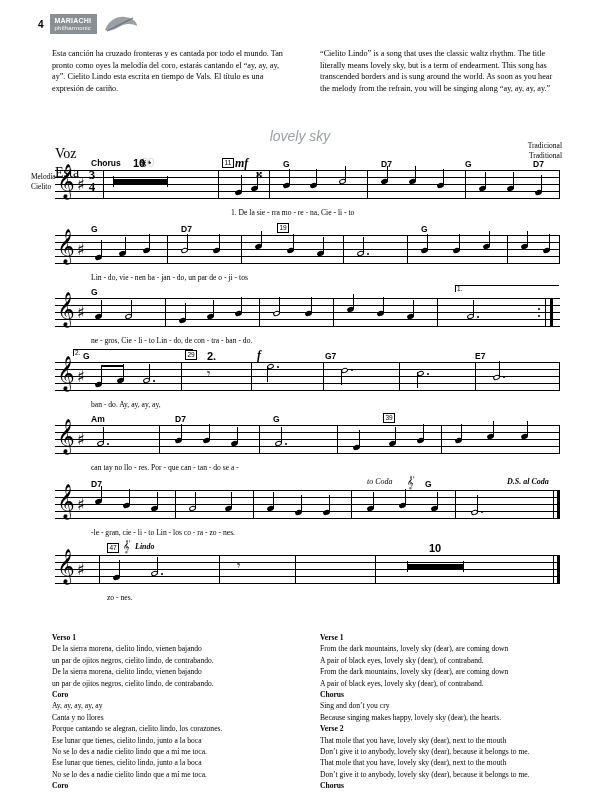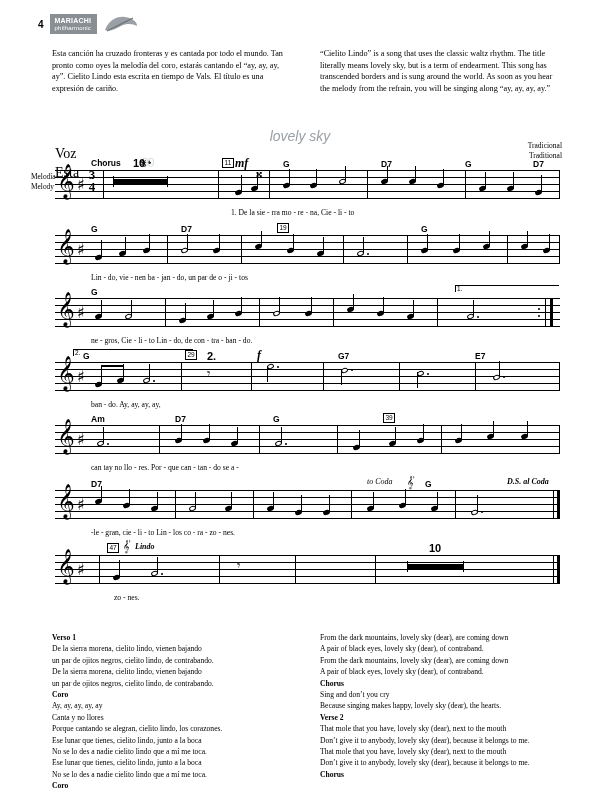--- a/index.html
+++ b/index.html
@@ -134,21 +134,21 @@
 
   <div class="sys" style="top:170px;">
     <div class="tempo" style="left:36px; top:-12px;">Chorus</div>
     <div class="segno" style="left:86px; top:-14px;">👀</div>
     <div class="segno" style="left:86px; top:-14px; font-size:13px;">𝄋</div>
     <div class="mnum" style="left:167px; top:-12px;">11</div>
     <div class="dyn" style="left:180px; top:-14px;">mf</div>
 
     <div style="position:absolute; left:-24px; top:2px; font-size:7.4px; line-height:1.35;">
       <div>Melodía</div>
-      <div>Melody</div>
+      <div>Cielito</div>
     </div>
 
     <div class="staff">
       <div class="ln l0"></div>
         <div class="ln l1"></div>
         <div class="ln l2"></div>
         <div class="ln l3"></div>
         <div class="ln l4"></div>
       <div class="clef">𝄞</div>
       <div class="ksharp" style="left:22px; top:5px;">♯</div>
@@ -374,21 +374,21 @@
       <div class="dot" style="left:372px; top:11px;"></div>
 
       <div class="bar" style="left:420px;"></div>
 
       <div class="nh hollow" style="left:438px; top:12.5px;"></div>
       <div class="stem" style="left:444px; top:-1px; height:15px;"></div>
       <div class="dot" style="left:448px; top:14px;"></div>
       <div class="bar" style="left:504px;"></div>
     </div>
     <div class="chord" style="left:28px; top:-11px;">G</div>
-    <div class="chord" style="left:270px; top:-11px;margin-left:13px;">G7</div>
+    <div class="chord" style="left:270px; top:-11px;">G7</div>
     <div class="chord" style="left:420px; top:-11px;">E7</div>
     <div class="lyr" style="left:36px; top:38px;">ban - do.                            Ay,       ay,     ay,     ay,</div>
   </div>
 
   <div class="sys" style="top:425px;">
     <div class="mnum" style="left:328px; top:-12px;">39</div>
     <div class="staff">
       <div class="ln l0"></div>
         <div class="ln l1"></div>
         <div class="ln l2"></div>
@@ -524,21 +524,21 @@
       <div class="mrestcap" style="left:408px; top:6px;"></div>
 
       <div class="bar" style="left:240px;"></div>
       <div class="bar" style="left:320px;"></div>
 
       <div class="endbar" style="left:498px;">
         <i style="left:0; width:1px;"></i>
         <i style="left:4px; width:2.6px;"></i>
       </div>
     </div>
-    <div class="lyr" style="left:59px; top:38px;">zo -   nes.</div>
+    <div class="lyr" style="left:52px; top:38px;">zo -   nes.</div>
   </div>
 
   <div class="verse col-l" style="top:632px;">
     <div>
       <div class="hd">Verso 1</div>
       <div>De la sierra morena, cielito lindo, vienen bajando</div>
       <div>un par de ojitos negros, cielito lindo, de contrabando.</div>
       <div>De la sierra morena, cielito lindo, vienen bajando</div>
       <div>un par de ojitos negros, cielito lindo, de contrabando.</div>
     </div>
@@ -555,20 +555,21 @@
       <div>No se lo des a nadie cielito lindo que a mí me toca.</div>
     </div>
     <div>
       <div class="hd">Coro</div>
 
     </div>
   </div>
 
   <div class="verse col-r" style="top:632px;">
     <div>
+      <div class="hd">Verse 1</div>
       <div>From the dark mountains, lovely sky (dear), are coming down</div>
       <div>A pair of black eyes, lovely sky (dear), of contraband.</div>
       <div>From the dark mountains, lovely sky (dear), are coming down</div>
       <div>A pair of black eyes, lovely sky (dear), of contraband.</div>
     </div>
     <div>
       <div class="hd">Chorus</div>
       <div>Sing and don’t you cry</div>
       <div>Because singing makes happy, lovely sky (dear), the hearts.</div>
     </div>

